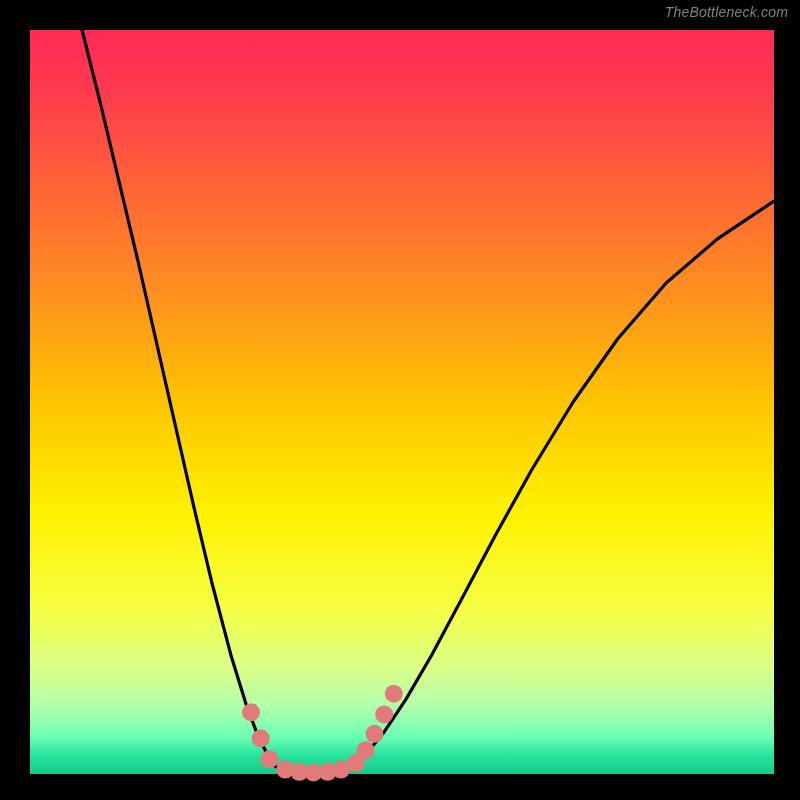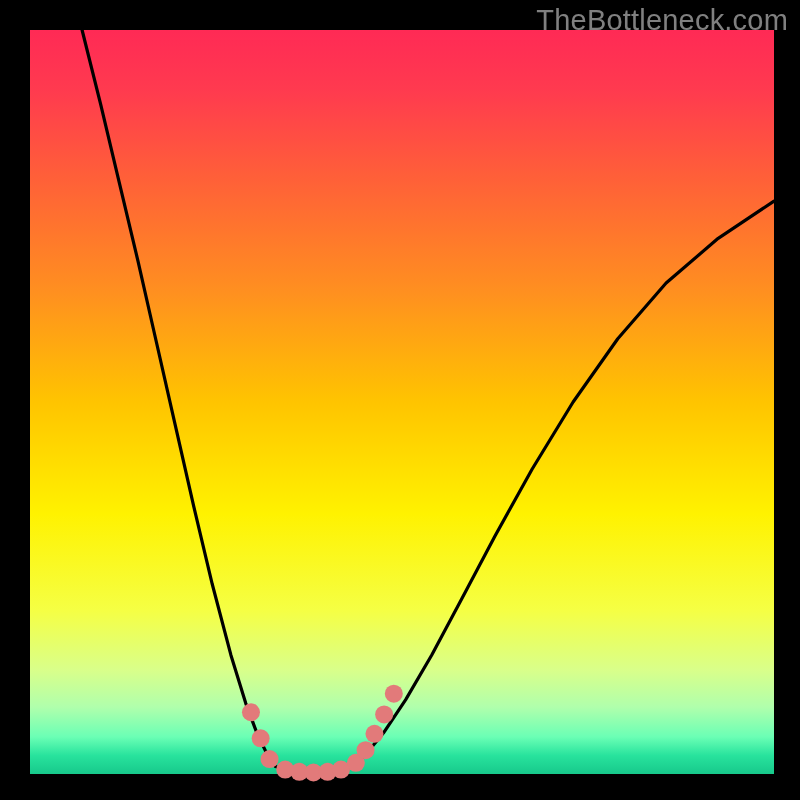--- a/index.html
+++ b/index.html
@@ -17,25 +17,26 @@
     left: 0;
     width: 800px;
     height: 800px;
     background: #000;
   }
   .watermark {
     position: absolute;
     top: 4px;
     right: 12px;
     color: #808080;
-    font-size: 29px;
+    font-size: 14px;
     font-weight: 400;
     letter-spacing: 0.2px;
     z-index: 50;
     user-select: none;
+    font-style: italic;
   }
   .plot {
     position: absolute;
     display: block;
     z-index: 10;
   }
 </style>
 </head>
 <body>
 

